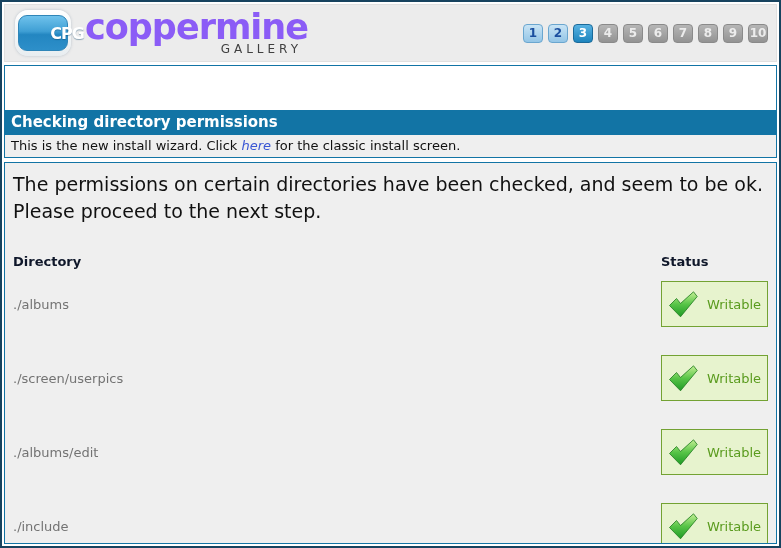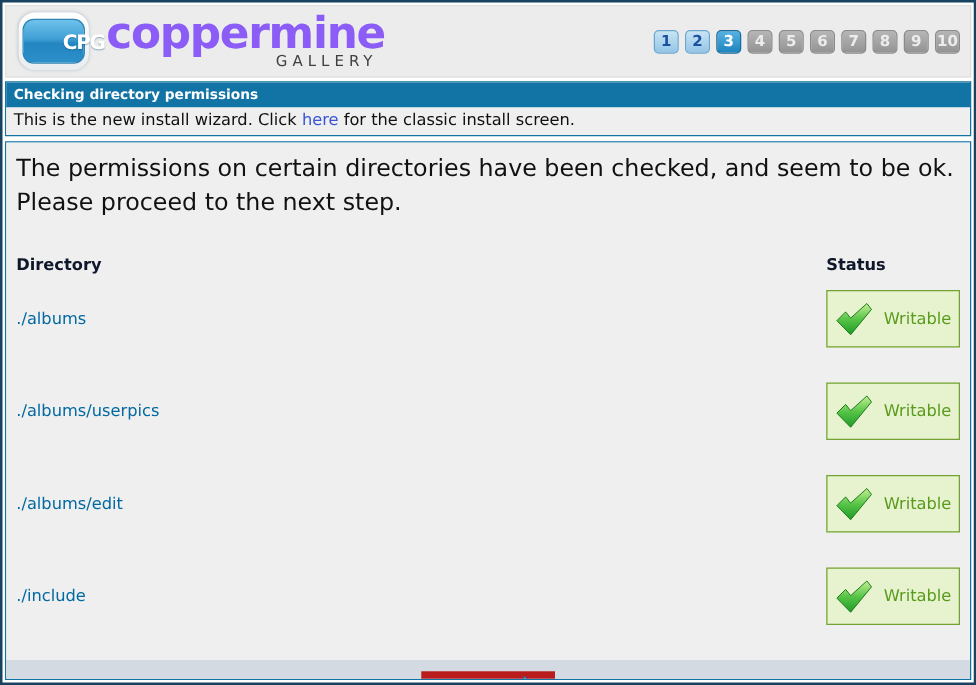--- a/index.html
+++ b/index.html
@@ -69,28 +69,29 @@
   }
   .step.upcoming {
     background: linear-gradient(#b6b6b6, #939393);
     border: 1px solid #8a8a8a; color: #ececec;
   }
 
   
   .title-box { margin: 0 2px 4px 2px; border: 1px solid #1274a5; }
   .title-bar {
     background: #1274a5; color: #fff;
-    font-size: 11px; font-weight: bold;
+    font-size: 15px; font-weight: bold;
     padding: 3px 6px 4px 6px;
+    margin-top: 44px;
   }
   .notice {
     background: #efefef; color: #111;
     font-size: 13px; padding: 3px 6px 4px 6px;
   }
-  .notice a { color: #3a56d4; text-decoration: none; cursor: pointer; }
+  .notice a { color: #3a56d4; text-decoration: none; cursor: pointer; font-style: italic; }
 
   
   .main-box {
     margin: 0 2px 2px 2px;
     border: 1px solid #1274a5;
     flex: 1;
     display: flex; flex-direction: column;
     overflow: hidden;
   }
   .content { background: #efefef; flex: 1; padding: 8px 8px 0 8px; }
@@ -102,21 +103,21 @@
   }
   .table-head .col {
     font-size: 13px; font-weight: bold; color: #0f172a;
   }
   .col-status { width: 107px; }
 
   .dir-row {
     display: flex; justify-content: space-between; align-items: center;
     margin-bottom: 28px;
   }
-  .dir-name { font-size: 13px; color: #0369a1; }
+  .dir-name { font-size: 13px; color: #737373; }
   .status-badge {
     width: 107px; height: 46px;
     background: #e7f3ce;
     border: 1px solid #73a233;
     display: flex; align-items: center; justify-content: center;
     gap: 9px;
   }
   .check { width: 30px; height: 27px; display: inline-flex; }
   .status-text { font-size: 13px; color: #5a9b1e; }
 
@@ -213,21 +214,21 @@
             <span class="check">
               <svg width="30" height="27" viewBox="0 0 30 27">
                 <path d="M1.5 14.5 L8.5 7.5 L12.5 12.5 L25.5 0.8 L29.2 5.5 L12.5 25.8 L1.5 14.5 Z" fill="url(#checkgrad)" stroke="#1d7a1d" stroke-width="0.8"></path>
               </svg>
             </span>
             <span class="status-text">Writable</span>
           </div>
         </div>
 
         <div class="dir-row">
-          <div class="dir-name">./albums/userpics</div>
+          <div class="dir-name">./screen/userpics</div>
           <div class="status-badge">
             <span class="check">
               <svg width="30" height="27" viewBox="0 0 30 27">
                 <path d="M1.5 14.5 L8.5 7.5 L12.5 12.5 L25.5 0.8 L29.2 5.5 L12.5 25.8 L1.5 14.5 Z" fill="url(#checkgrad)" stroke="#1d7a1d" stroke-width="0.8"></path>
               </svg>
             </span>
             <span class="status-text">Writable</span>
           </div>
         </div>
 

